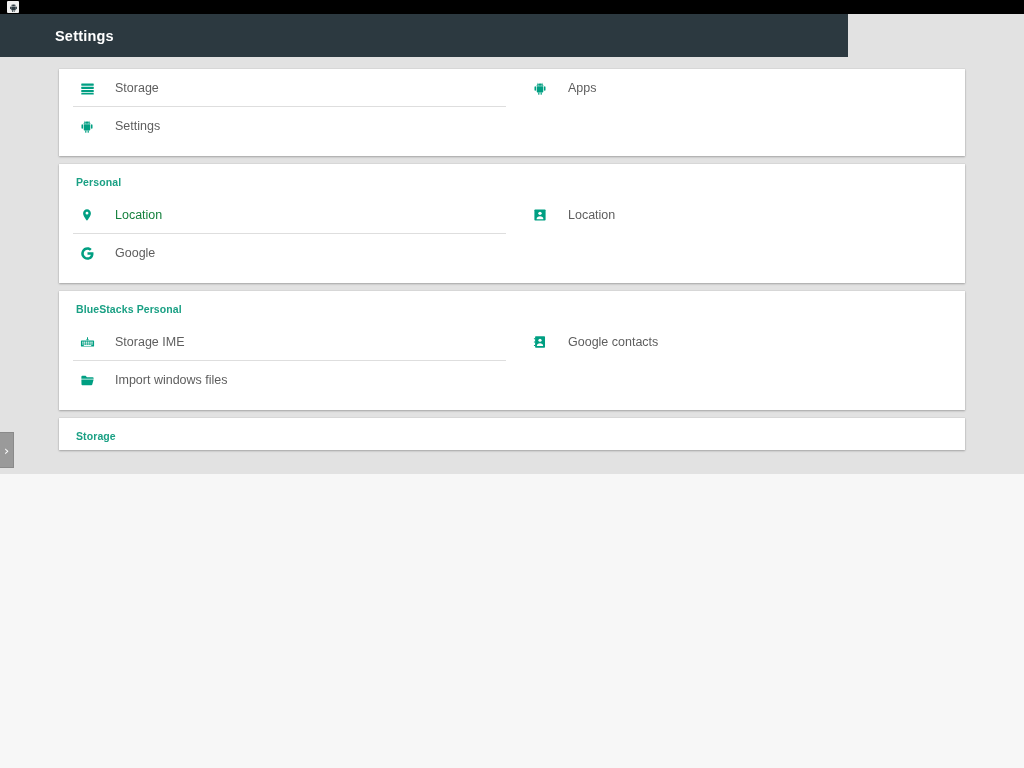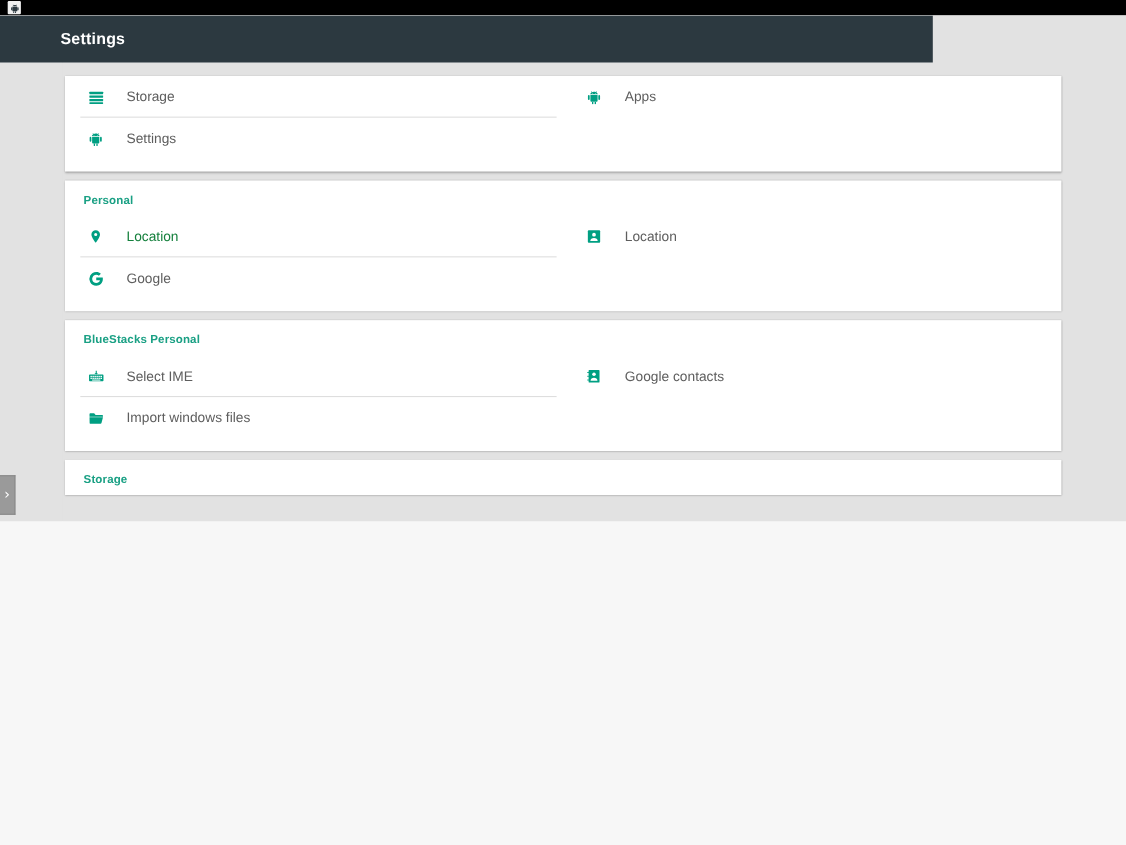--- a/index.html
+++ b/index.html
@@ -290,21 +290,21 @@
                   <rect x="9.4" y="13.4" width="2" height="1.9"></rect>
                   <rect x="12.3" y="13.4" width="2" height="1.9"></rect>
                   <rect x="15.2" y="13.4" width="2" height="1.9"></rect>
                   <rect x="18.1" y="13.4" width="2.2" height="1.9"></rect>
                   <rect x="6" y="16.1" width="12" height="1.5"></rect>
                 </g>
                 <path d="M11.2 3.4h1.6v4h-1.6z"></path>
                 <path d="M9.4 6.6h5.2l-2.6 2.2z"></path>
               </svg>
             </span>
-            <span class="label" style="color: rgb(94, 94, 94);">Select IME</span>
+            <span class="label" style="color: rgb(94, 94, 94);">Storage IME</span>
           </div>
           <div class="row no-divide">
             <span class="ico" style="color: rgb(0, 159, 130);">
               <svg width="14" height="14" viewBox="0 0 24 24" fill="currentColor">
                 <rect x="3.6" y="2.2" width="17" height="19.6" rx="1.3"></rect>
                 <circle cx="12" cy="9" r="2.75" fill="#ffffff"></circle>
                 <path d="M6.6 18.9c0-2.9 2.45-4.6 5.4-4.6s5.4 1.7 5.4 4.6z" fill="#ffffff"></path>
                 <rect x="1.5" y="5.4" width="2.6" height="1.7" rx="0.5"></rect>
                 <rect x="1.5" y="11.2" width="2.6" height="1.7" rx="0.5"></rect>
                 <rect x="1.5" y="17" width="2.6" height="1.7" rx="0.5"></rect>

